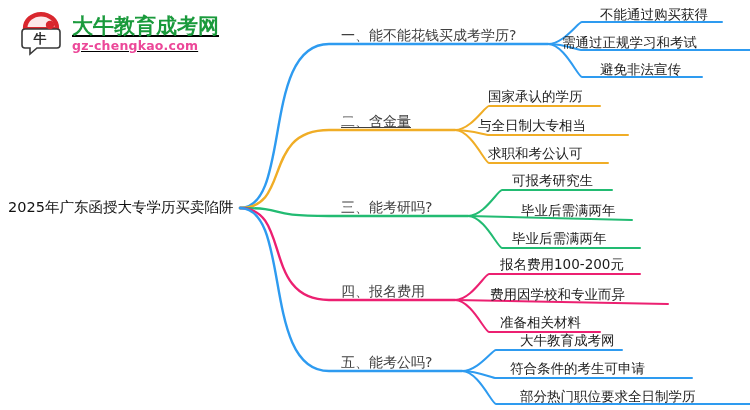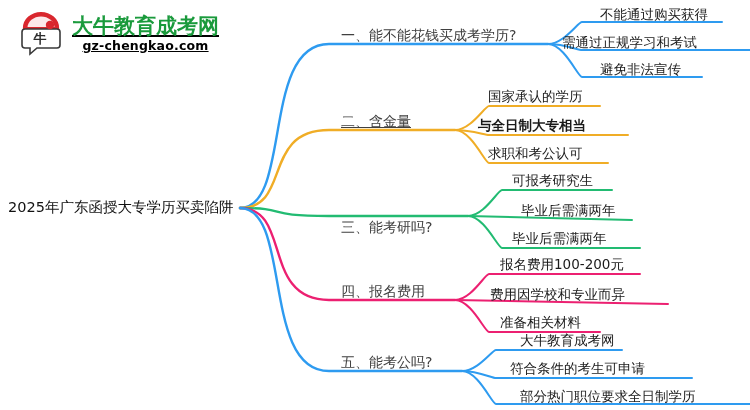--- a/index.html
+++ b/index.html
@@ -51,24 +51,23 @@
     font-size: 21px;
     font-weight: bold;
     color: #1a9a3c;
     letter-spacing: 0px;
     white-space: nowrap;
   }
   .logo-sub {
     margin-top: 3px;
     font-size: 12.5px;
     font-weight: bold;
-    color: #000000;
+    color: #ec4899;
     letter-spacing: 0.2px;
     white-space: nowrap;
-    text-align: center;
   }
 
   
   .node {
     position: absolute;
     white-space: nowrap;
     color: #1a1a1a;
     font-size: 14px;
     line-height: 1;
   }
@@ -135,23 +134,23 @@
 </div>
 
 <div class="node root-node" style="left: 8px; top: 200px;">2025年广东函授大专学历买卖陷阱</div>
 
 <div class="node branch-node" style="left: 341px; top: 28px;">一、能不能花钱买成考学历?</div>
 <div class="node leaf-node" style="left: 600px; top: 8px;">不能通过购买获得</div>
 <div class="node leaf-node" style="left: 562px; top: 36px;">需通过正规学习和考试</div>
 <div class="node leaf-node" style="left: 600px; top: 63px;">避免非法宣传</div>
 <div class="node branch-node" style="left: 341px; top: 114px; text-decoration: underline;">二、含金量</div>
 <div class="node leaf-node" style="left: 488px; top: 90px;">国家承认的学历</div>
-<div class="node leaf-node" style="left: 478px; top: 119px; font-weight: bold;">与全日制大专相当</div>
+<div class="node leaf-node" style="left: 478px; top: 119px;">与全日制大专相当</div>
 <div class="node leaf-node" style="left: 488px; top: 147px;">求职和考公认可</div>
-<div class="node branch-node" style="left: 341px; top: 200px; margin-top: 20px;">三、能考研吗?</div>
+<div class="node branch-node" style="left: 341px; top: 200px;">三、能考研吗?</div>
 <div class="node leaf-node" style="left: 512px; top: 174px;">可报考研究生</div>
 <div class="node leaf-node" style="left: 502px; top: 204px; margin-left: 19px;">毕业后需满两年</div>
 <div class="node leaf-node" style="left: 512px; top: 232px;">毕业后需满两年</div>
 <div class="node branch-node" style="left: 341px; top: 284px;">四、报名费用</div>
 <div class="node leaf-node" style="left: 500px; top: 258px;">报名费用100-200元</div>
 <div class="node leaf-node" style="left: 490px; top: 288px;">费用因学校和专业而异</div>
 <div class="node leaf-node" style="left: 500px; top: 316px;">准备相关材料</div>
 <div class="node branch-node" style="left: 341px; top: 355px;">五、能考公吗?</div>
 <div class="node leaf-node" style="left: 520px; top: 334px;">大牛教育成考网</div>
 <div class="node leaf-node" style="left: 510px; top: 362px;">符合条件的考生可申请</div>

